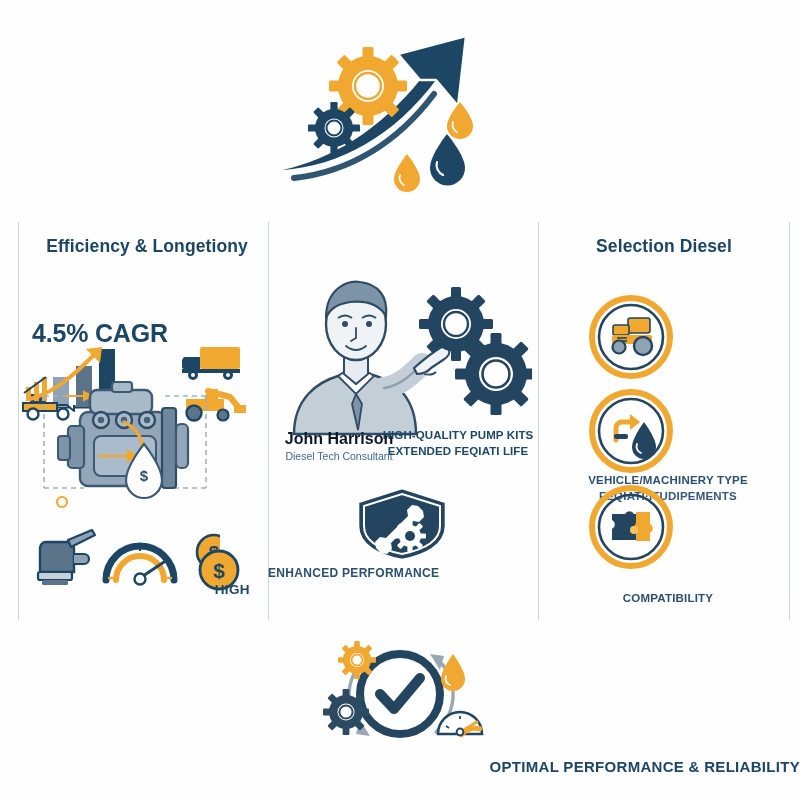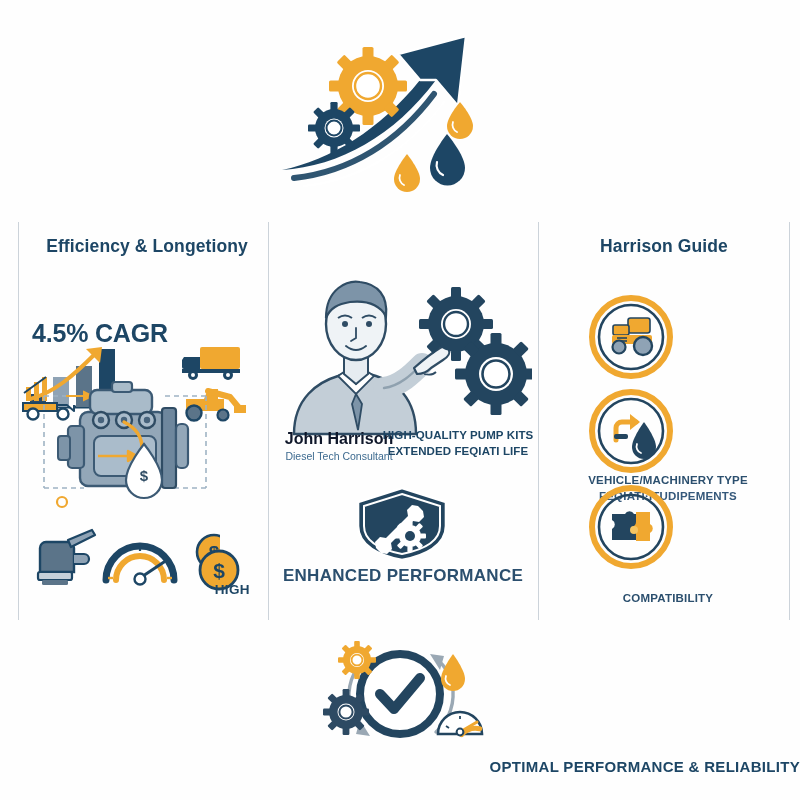--- a/index.html
+++ b/index.html
@@ -59,22 +59,22 @@
     position:absolute; left:0px; top:228px; width:142px; text-align:center;
     font-size:10.5px; color:#3d6a8f;
   }
   .claim {
     position:absolute; left:112px; top:206px; width:156px; text-align:center;
     font-size:11.5px; font-weight:bold; color:#1d4665; line-height:1.35;
     letter-spacing:.1px;
   }
   .shield-wrap { position:absolute; left:78px; top:262px; }
   .shield-label {
-    position:absolute; left:0; top:344px; width:270px; text-align:center;
-    font-size:17px; font-weight:bold; color:#2b4f6e; letter-spacing:.3px;
+    position:absolute; left:0; top:344px; width:270px; 
+    font-size:12px; font-weight:bold; color:#2b4f6e; letter-spacing:.3px;
   }
 
   
   .badge { position:absolute; left:50px; }
   .b1 { top:72px; } .b2 { top:166px; } .b3 { top:262px; }
   .badge-label {
     position:absolute; width:240px; text-align:center; left:10px;
     font-size:11.5px; font-weight:bold; color:#2b4f6e; letter-spacing:.2px;
   }
   .lbl-vehicle { top:252px; }
@@ -370,21 +370,21 @@
             <rect x="-16" y="-2.6" width="6" height="5.2" rx="1" transform="rotate(45)"></rect>
             <rect x="10" y="-2.6" width="6" height="5.2" rx="1" transform="rotate(45)"></rect>
           </g>
           <circle cx="64" cy="52" r="5" fill="#23455f"></circle>
         </svg>
       </div>
       <div class="shield-label">ENHANCED PERFORMANCE</div>
     </div>
 
     <div class="col col-c">
-      <div class="col-head">Harrison Guide</div>
+      <div class="col-head">Selection Diesel</div>
 
       <div class="badge b1">
         <svg width="86" height="86" viewBox="0 0 86 86">
           <circle cx="43" cy="43" r="39" fill="none" stroke="#f0a830" stroke-width="6"></circle>
           <circle cx="43" cy="43" r="32" fill="none" stroke="#23455f" stroke-width="2.6"></circle>
           <g>
             <rect x="40" y="24" width="22" height="15" rx="2.5" fill="#f0a830" stroke="#23455f" stroke-width="1.6"></rect>
             <rect x="25" y="31" width="16" height="10" rx="2" fill="#f0a830" stroke="#23455f" stroke-width="1.6"></rect>
             <rect x="24" y="41" width="40" height="9" rx="2" fill="#f0a830"></rect>
             <line x1="29" y1="44" x2="39" y2="44" stroke="#23455f" stroke-width="1.6"></line>

